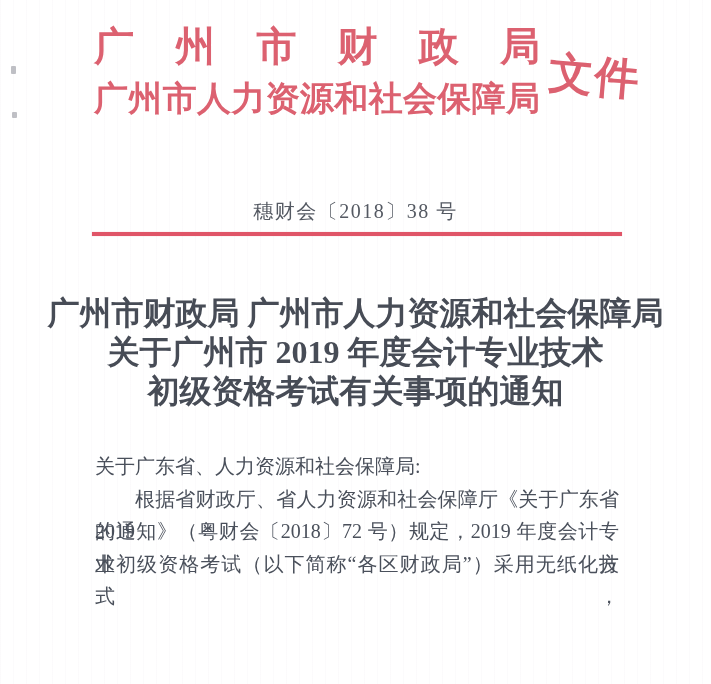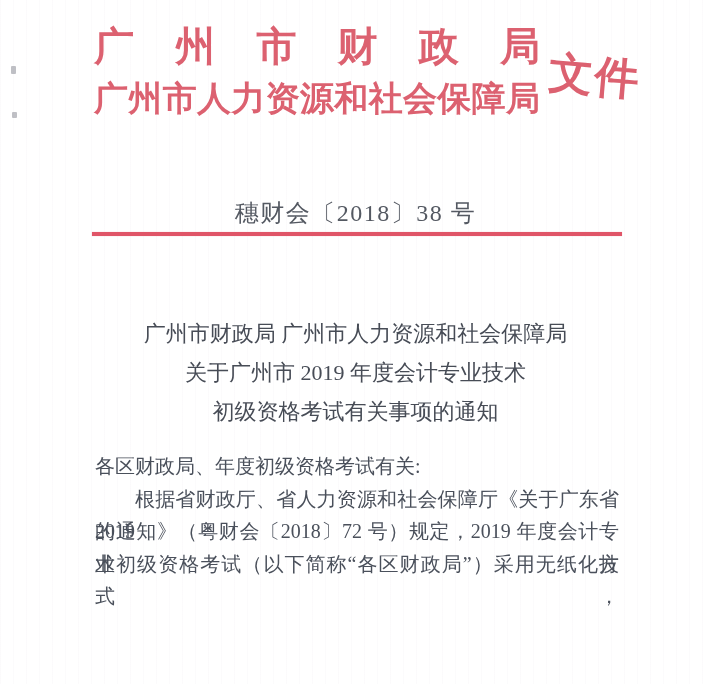--- a/index.html
+++ b/index.html
@@ -45,41 +45,40 @@
     transform-origin: left center;
     letter-spacing: 2px;
     line-height: 1;
     white-space: nowrap;
   }
 
   .doc-number {
     position: absolute;
     left: 0; top: 199px; width: 100%;
     text-align: center;
-    font-size: 24px;
+    font-size: 20px;
     letter-spacing: 1.5px;
     color: var(--doc_number_ink, #545962);
     line-height: 1.2;
   }
 
   .red-rule {
     position: absolute;
     left: 92px; top: 232px;
     width: 530px; height: 4px;
     background: var(--rule_red, #e05568);
     box-shadow: 0 0 1px rgba(224,85,104,0.6);
   }
 
   .title {
     position: absolute;
     left: 0; top: 294px; width: 100%;
     text-align: center;
-    font-size: 22px; font-weight: normal;
+    font-size: 32px; font-weight: bold;
     color: var(--title_ink, #474c56);
-    margin-top: 20px;
   }
   .tline { height: 39px; line-height: 39px; white-space: nowrap; }
 
   .body-text {
     position: absolute;
     left: 95px; top: 450px;
     width: 524px;
     font-size: 20px;
     color: var(--body_ink, #4a505b);
   }
@@ -131,21 +130,21 @@
 
   <div class="red-rule"></div>
 
   <div class="title">
     <div class="tline">广州市财政局 广州市人力资源和社会保障局</div>
     <div class="tline">关于广州市 2019 年度会计专业技术</div>
     <div class="tline">初级资格考试有关事项的通知</div>
   </div>
 
   <div class="body-text">
-    <div class="bline">各区财政局、年度初级资格考试有关:</div>
+    <div class="bline">关于广东省、人力资源和社会保障局:</div>
     <div class="bline fill indent">根据省财政厅、省人力资源和社会保障厅《关于广东省 2019</div>
     <div class="bline fill">的通知》（粤财会〔2018〕72 号）规定，2019 年度会计专业技</div>
     <div class="bline fill">术初级资格考试（以下简称“各区财政局”）采用无纸化方式，</div>
   </div>
 
   <div class="speck s1"></div>
   <div class="speck s2"></div>
 
 </div>
 

